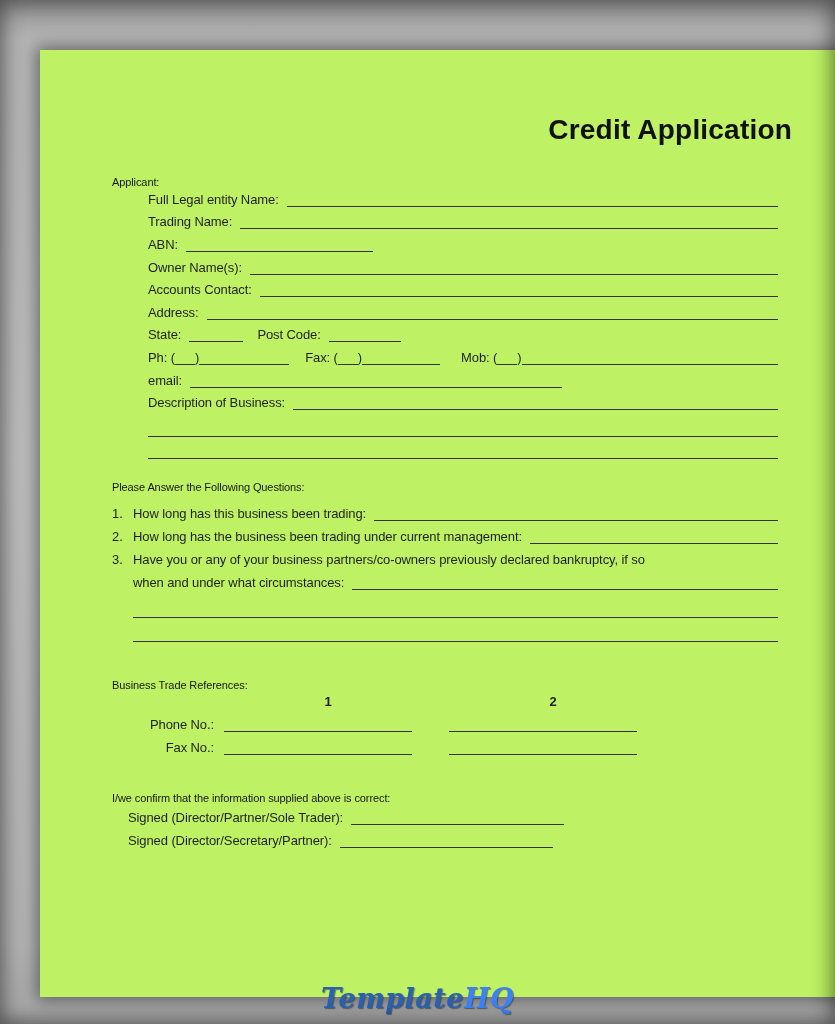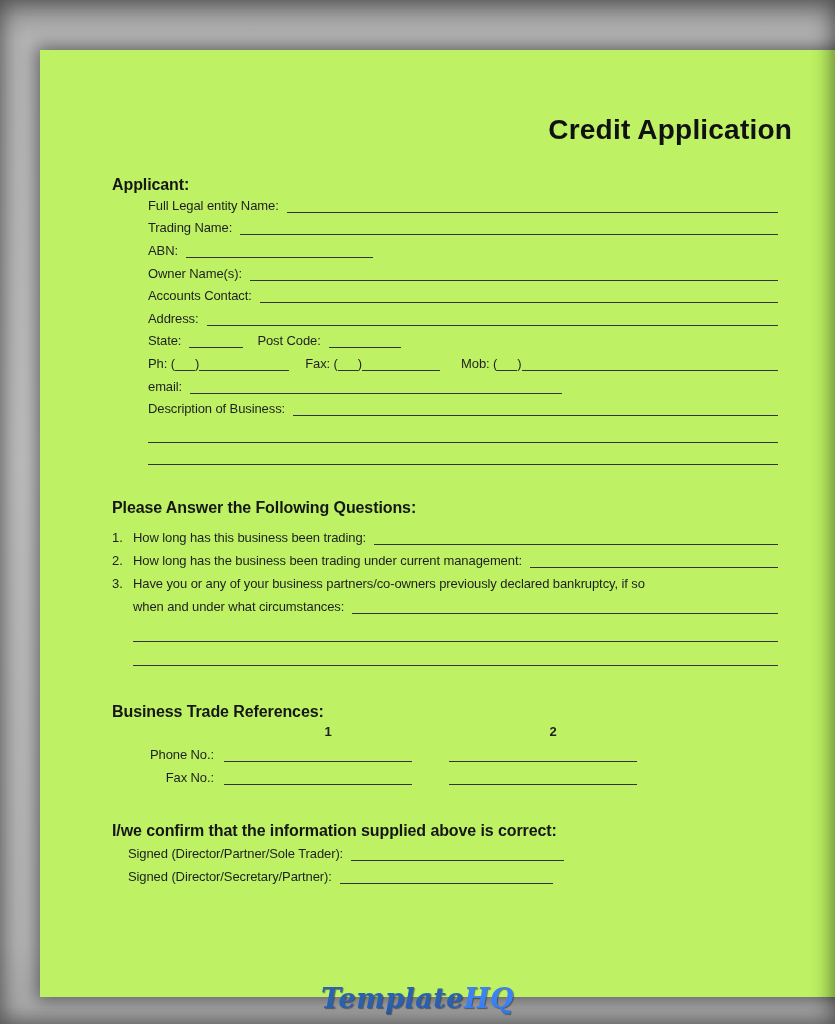--- a/index.html
+++ b/index.html
@@ -14,30 +14,30 @@
     box-shadow:inset 0 10px 22px rgba(0,0,0,.28), inset 0 -8px 16px rgba(0,0,0,.18), inset 10px 0 18px rgba(0,0,0,.12), inset -10px 0 18px rgba(0,0,0,.12); }
   .page {
     position:absolute; left:40px; top:50px; width:830px; height:947px;
     background:#bef264; box-shadow:0 0 16px 3px rgba(0,0,0,.45);
   }
   .content { padding:0 92px 0 72px; font-size:13px; letter-spacing:-.1px; }
   .doc-title {
     margin-top:64px; margin-right:-14px; text-align:right;
     font-size:28px; font-weight:bold; letter-spacing:.2px; color:#111;
   }
-  .sec-head { font-weight:bold; font-size:16px; color:#161616; }
+  .sec-head { font-weight:normal; font-size:11px; color:#161616; }
   .applicant-head { margin-top:30px; }
   .fields { margin-left:36px; }
   .frow { display:flex; align-items:center; height:22.6px; white-space:nowrap; }
   .frow > .lbl { padding-right:8px; }
   .ln { border-bottom:1.4px solid #333; height:15px; display:inline-block; }
   .ln.flex { flex:1; }
   .gap14 { margin-left:14px; } .gap16 { margin-left:16px; } .gap17 { margin-left:21px; }
   .fullrow { height:22.6px; border-bottom:1.4px solid #333; margin-left:36px; }
-  .q-head { margin-top:34px; }
+  .q-head { margin-top:22px; }
   .qrow { display:flex; align-items:flex-end; height:23px; white-space:nowrap; }
   .qnum { width:21px; flex:0 0 21px; }
   .qtext { padding-right:8px; }
   .q-cont { margin-left:21px; }
   .q-blank { height:24.5px; border-bottom:1.4px solid #333; margin-left:21px; }
   .refs-head { margin-top:37px; }
   .ref-colnums { display:flex; height:18px; align-items:flex-end; font-weight:bold; }
   .ref-colnums .c1 { width:188px; margin-left:122px; text-align:center; }
   .ref-colnums .c2 { width:188px; margin-left:37px; text-align:center; }
   .refrow { display:flex; align-items:flex-end; height:22.8px; }

